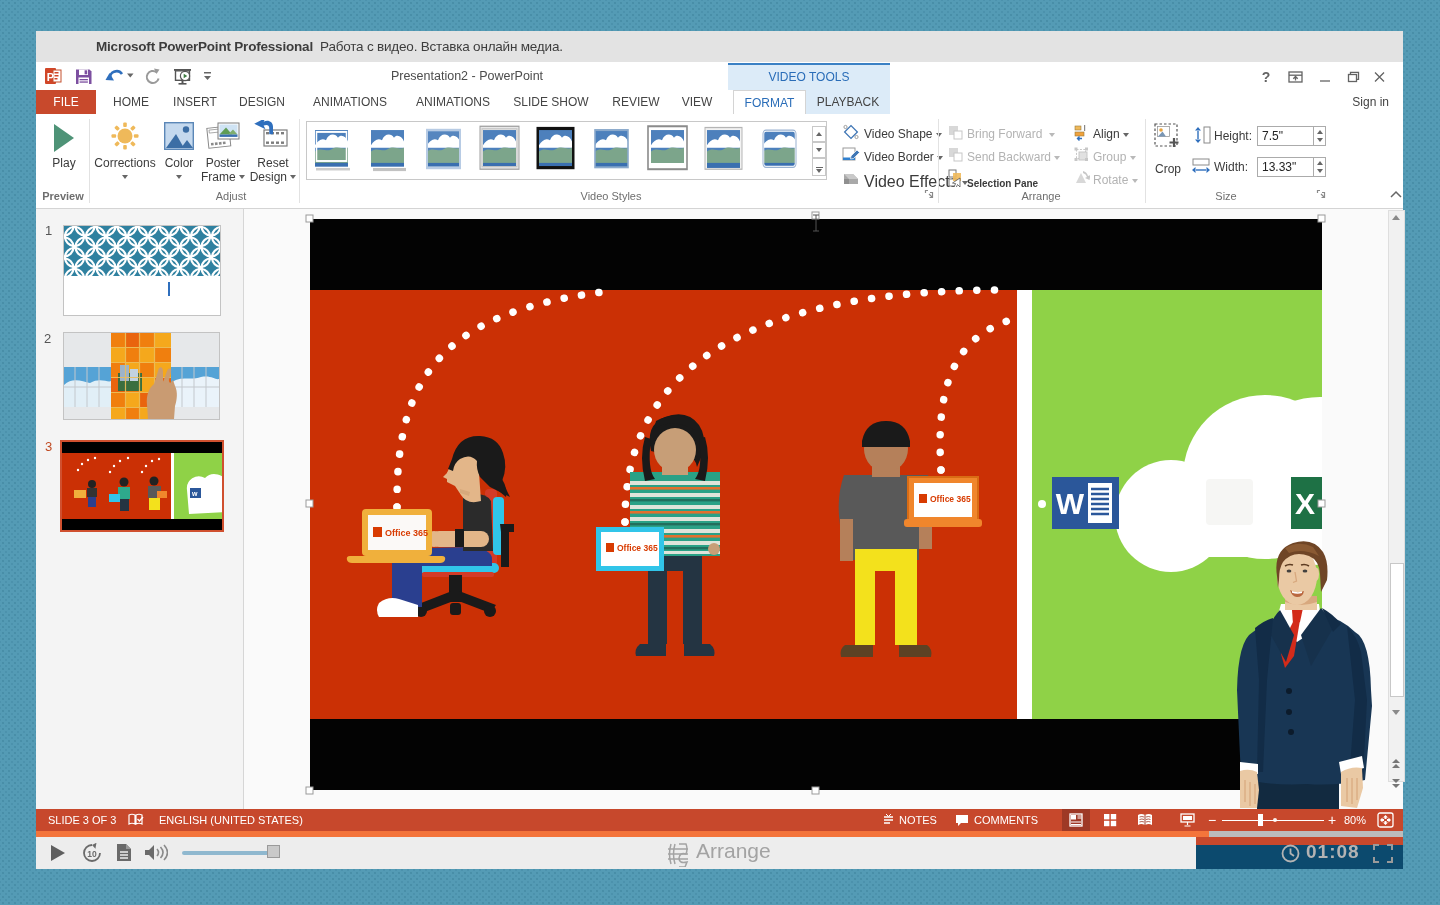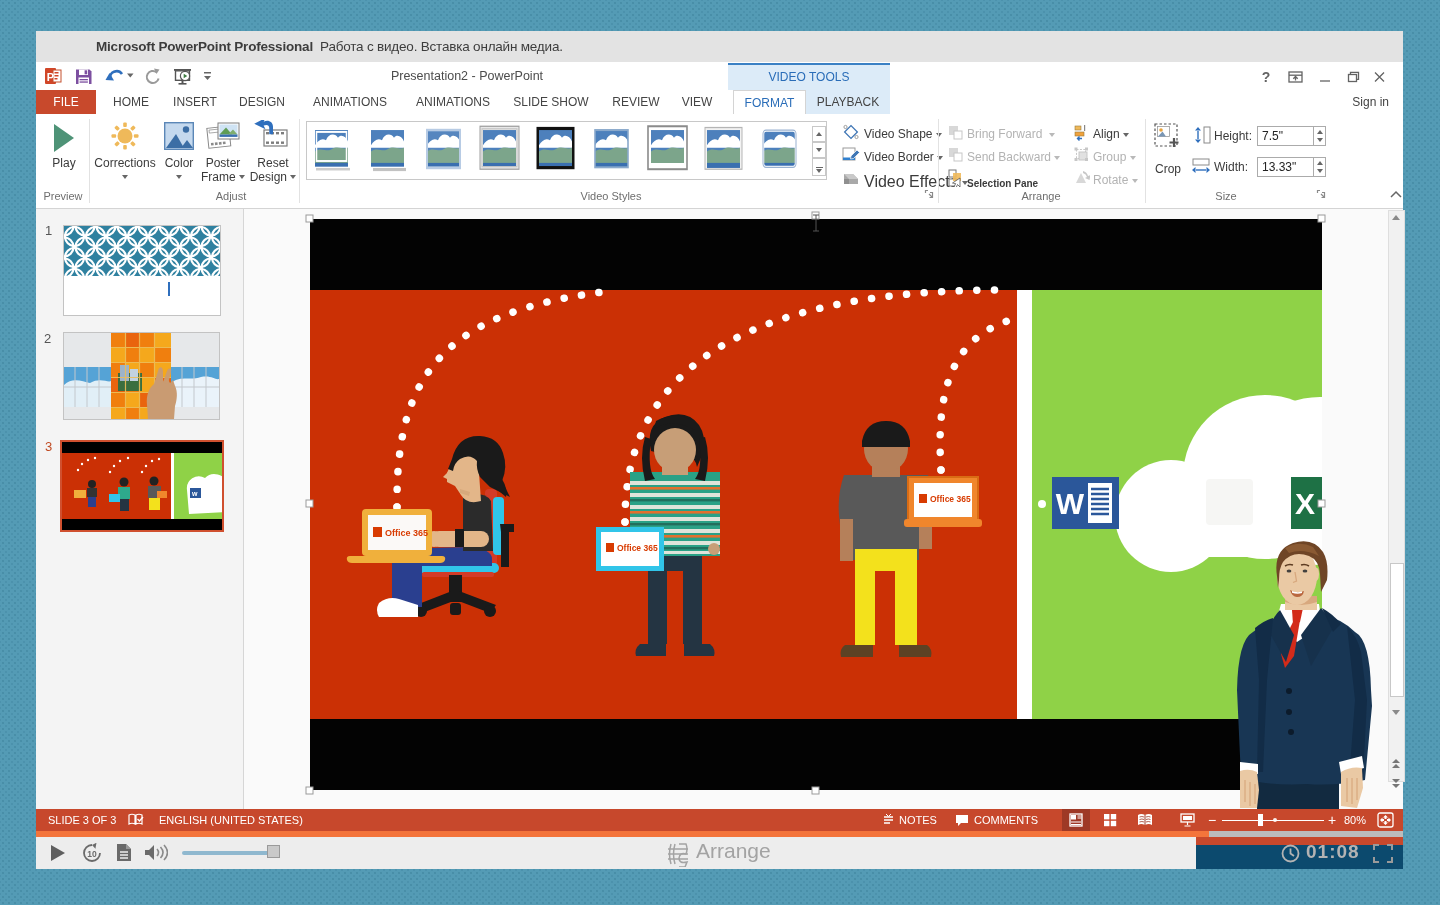--- a/index.html
+++ b/index.html
@@ -102,21 +102,21 @@
     <div class="tab" style="left:697px;width:73px;background:#fff;border:1px solid #d4d4d4;border-bottom:none;box-sizing:border-box;color:#2a6db8;">FORMAT</div>
     <div class="tab" style="left:770px;width:84px;">PLAYBACK</div>
     <div class="abs" style="right:14px;top:0;height:24px;line-height:24px;font-size:12px;color:#444;">Sign in</div>
   </div>
   <div id="ribbon">
 
     <svg class="abs" style="left:16px;top:10px;" width="24" height="28" viewBox="0 0 24 28">
         <path d="M2 0 L22 14 L2 28 Z" fill="#4e9377"></path>
       </svg>
     <div class="btnlabel" style="left:3px;top:42px;width:50px;">Play</div>
-    <div class="glabel" style="left:0px;width:54px;">Preview</div>
+    <div class="glabel" style="left:0px;width:54px;font-weight:bold;">Preview</div>
     <div class="gsep" style="left:53px;"></div>
 
     <svg class="abs" style="left:75px;top:8px;" width="28" height="28" viewBox="0 0 28 28">
       <circle cx="14" cy="14" r="7.5" fill="#efb95a"></circle>
       <g fill="#efb95a">
           <rect x="12.2" y="0.5" width="3.6" height="4.6" rx="1"></rect>
           <rect x="12.2" y="22.9" width="3.6" height="4.6" rx="1"></rect>
           <rect x="0.5" y="12.2" width="4.6" height="3.6" rx="1"></rect>
           <rect x="22.9" y="12.2" width="4.6" height="3.6" rx="1"></rect>
       <g transform="rotate(45 14 14)">

